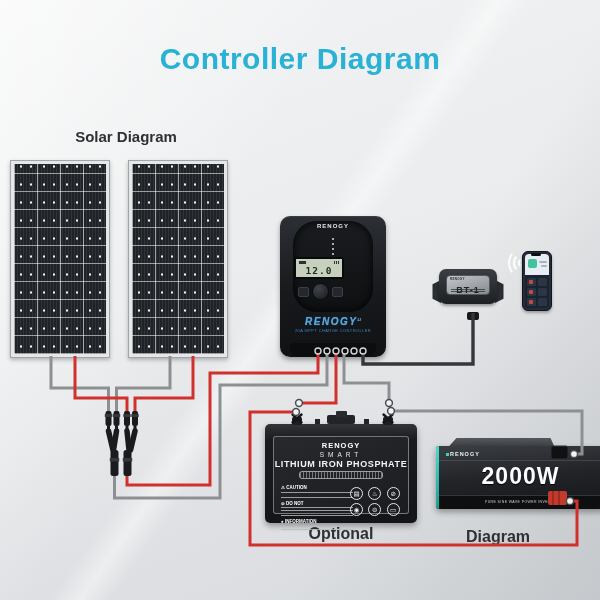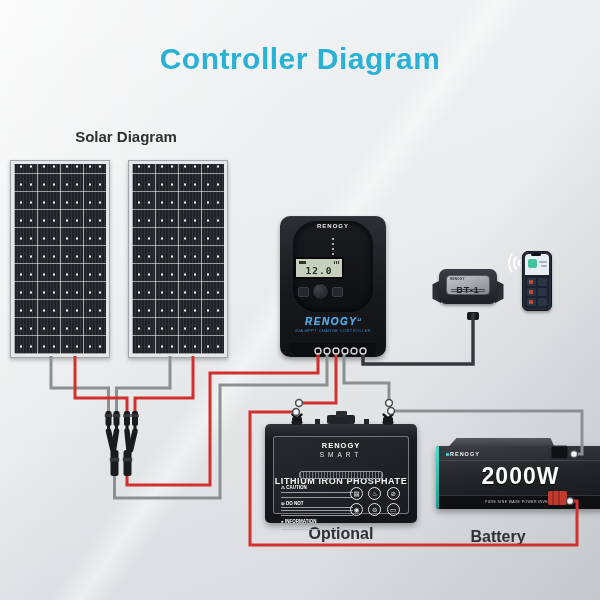--- a/index.html
+++ b/index.html
@@ -94,21 +94,21 @@
   .battery{left:265px;top:424px;width:152px;height:99px;border-radius:5px;
     background:linear-gradient(#323438,#1a1b1e 16%,#141518);
     box-shadow:0 3px 6px rgba(0,0,0,.35);}
   .bat-label{position:absolute;left:8px;right:8px;top:12px;bottom:9px;border-radius:3px;
     border:1px solid rgba(255,255,255,.38);background:linear-gradient(160deg,#28292d,#1b1c1f);}
   .bat-brand{position:absolute;left:0;right:0;top:4px;text-align:center;font-size:7.5px;
     font-weight:800;color:#fff;letter-spacing:1px;}
   .bat-smart{position:absolute;left:0;right:0;top:14px;text-align:center;font-size:6.5px;
     color:#e8e9ea;letter-spacing:4px;}
   .bat-lifepo{position:absolute;left:0;right:0;top:22px;text-align:center;font-size:9px;
-    font-weight:700;color:#f2f3f4;letter-spacing:.6px;margin-top:17px;}
+    font-weight:700;color:#f2f3f4;letter-spacing:.6px;}
   .bat-pill{position:absolute;left:25px;right:25px;top:34px;height:6px;border:1px solid #9aa0a5;
     border-radius:3px;background:repeating-linear-gradient(90deg,rgba(200,204,208,.5) 0 1px,transparent 1px 3px);}
   .bat-left{position:absolute;left:7px;top:45px;width:72px;}
   .bat-h{font-size:4.5px;font-weight:700;color:#fff;margin-top:3px;}
   .bat-lines{height:7px;margin-top:1px;
     background:repeating-linear-gradient(0deg,rgba(185,188,191,.8) 0 .8px,transparent .8px 2.6px);}
   .bat-icons{position:absolute;right:6px;top:50px;width:52px;display:grid;
     grid-template-columns:repeat(3,1fr);gap:3px;}
   .bat-ic{width:13px;height:13px;border:1.2px solid #e6e8e9;border-radius:50%;box-sizing:border-box;
     display:flex;align-items:center;justify-content:center;font-size:6.5px;color:#eceeef;}
@@ -138,21 +138,21 @@
 </style>
 </head>
 <body>
 
 <div id="stage">
 
   <div class="abs title">Controller Diagram</div>
 
   <div class="section-label" style="left:46px;top:128px;width:160px;">Solar Diagram</div>
   <div class="section-label" style="left:261px;top:525px;width:160px;font-size:16px;">Optional</div>
-  <div class="section-label" style="left:418px;top:528px;width:160px;font-size:16px;">Battery</div>
+  <div class="section-label" style="left:418px;top:528px;width:160px;font-size:16px;">Diagram</div>
 
   <div class="panel z2" style="left:10px;">
     <div class="panel-cells"></div>
   </div>
   <div class="panel z2" style="left:128px;">
     <div class="panel-cells"></div>
   </div>
 
   <div class="abs controller z2">
     <div class="ctrl-face"></div>

